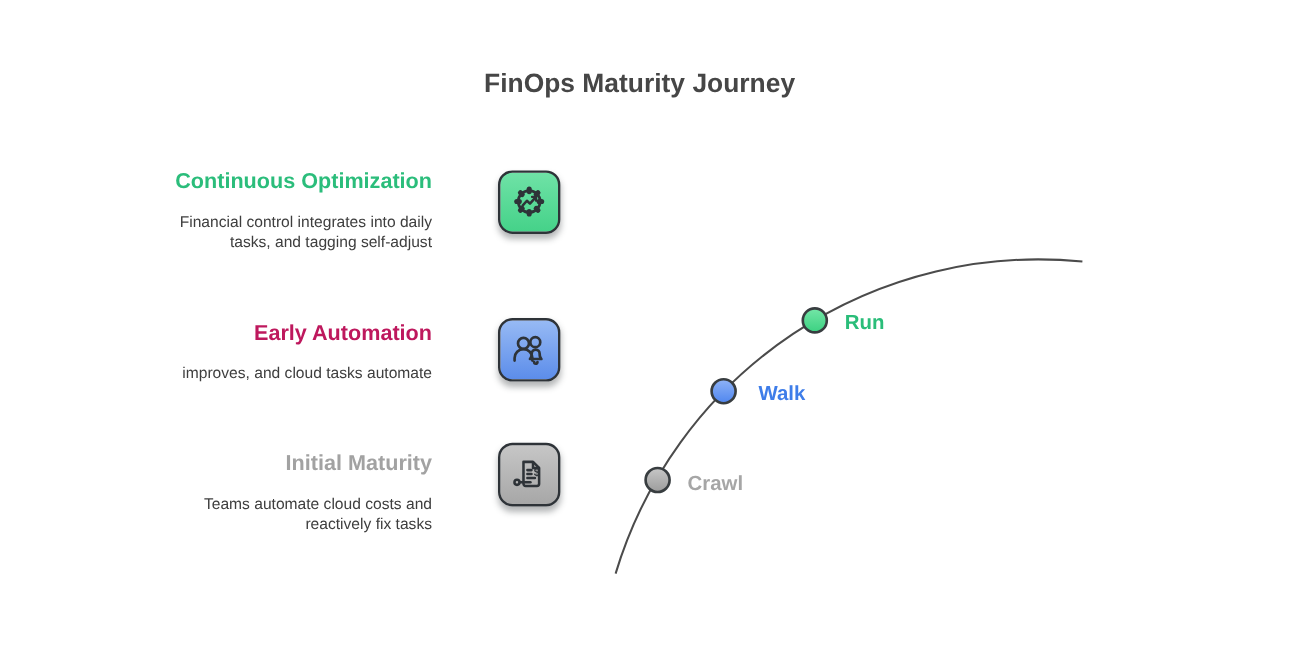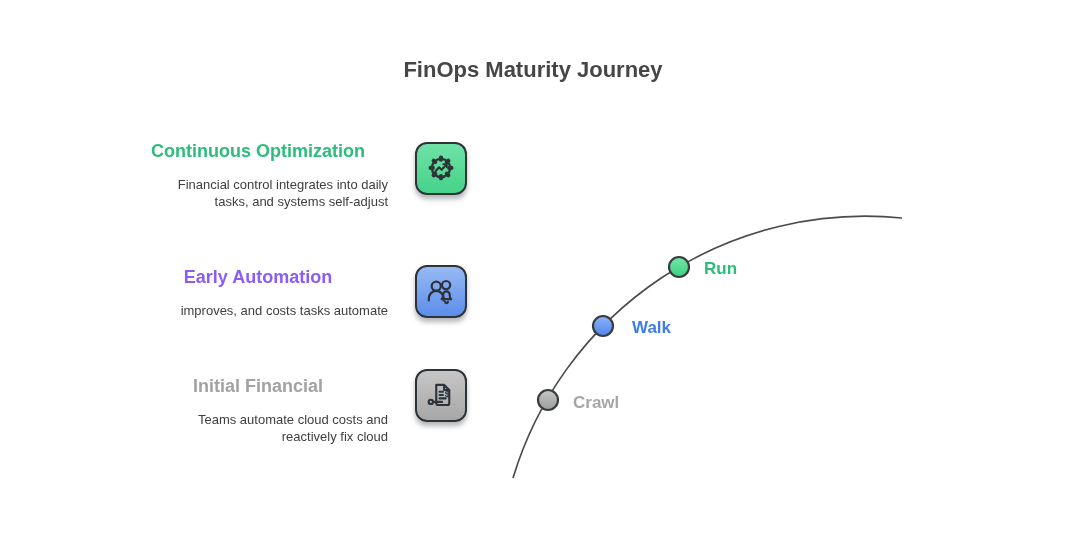--- a/index.html
+++ b/index.html
@@ -2,55 +2,53 @@
 <html><head>
 <meta charset="utf-8">
 <style>
   html, body { margin: 0; padding: 0; background: #ffffff; }
   #canvas {
     position: relative;
     width: 1040px; height: 540px;
     background: #ffffff;
     font-family: "Liberation Sans", "DejaVu Sans", sans-serif;
     overflow: hidden;
-    padding-left: 28px;
   }
   .diagram-title {
     position: absolute;
     left: 533px; top: 57px;
     transform: translateX(-50%);
     font-size: 22px; font-weight: 700;
     color: #464646;
     white-space: nowrap;
   }
   .stage {
     position: absolute;
     right: 680px;
     width: 260px;
     text-align: right;
   }
   .stage h3 {
     margin: 0 0 16px 0;
     font-size: 18px;
     font-weight: 700;
     line-height: 20px;
-    text-align: center;
   }
   .stage .desc {
     font-size: 13px;
     font-weight: 400;
     color: #3e3e3e;
     line-height: 16.5px;
   }
   .stage .desc span { display: block; }
   .stage-1 { top: 141px; }
   .stage-2 { top: 267px; }
   .stage-3 { top: 376px; }
   .accent-green { color: #2bbd7b; }
-  .accent-blue  { color: #8b5cf6; }
+  .accent-blue  { color: #be185d; }
   .accent-gray  { color: #a2a2a2; }
   .icon-tile {
     position: absolute;
     left: 415px;
     width: 52px; height: 53px;
     border: 2px solid #2e3338;
     border-radius: 12px;
     box-sizing: border-box;
     display: flex; align-items: center; justify-content: center;
     box-shadow: 0 4px 5px rgba(40,45,50,0.35);
@@ -74,36 +72,36 @@
 <body>
 
 <div id="canvas">
 
   <div class="diagram-title">FinOps Maturity Journey</div>
 
   <div class="stage stage-1">
     <h3 class="accent-green">Continuous Optimization</h3>
     <div class="desc">
       <span>Financial control integrates into daily</span>
-      <span>tasks, and systems self-adjust</span>
+      <span>tasks, and tagging self-adjust</span>
     </div>
   </div>
 
   <div class="stage stage-2">
     <h3 class="accent-blue">Early Automation</h3>
     <div class="desc">
-      <span>improves, and costs tasks automate</span>
+      <span>improves, and cloud tasks automate</span>
     </div>
   </div>
 
   <div class="stage stage-3">
-    <h3 class="accent-gray">Initial Financial</h3>
+    <h3 class="accent-gray">Initial Maturity</h3>
     <div class="desc">
       <span>Teams automate cloud costs and</span>
-      <span>reactively fix cloud</span>
+      <span>reactively fix tasks</span>
     </div>
   </div>
 
   <div class="icon-tile tile-1">
     <svg width="36" height="36" viewBox="0 0 34 34">
       <g stroke="#2e3338" fill="none" stroke-linecap="round" stroke-linejoin="round">
         <g stroke-width="4">
           <line x1="17" y1="6.2" x2="17" y2="8.2"></line>
           <line x1="17" y1="23.8" x2="17" y2="25.8"></line>
           <line x1="7.2" y1="16" x2="9.2" y2="16"></line>

